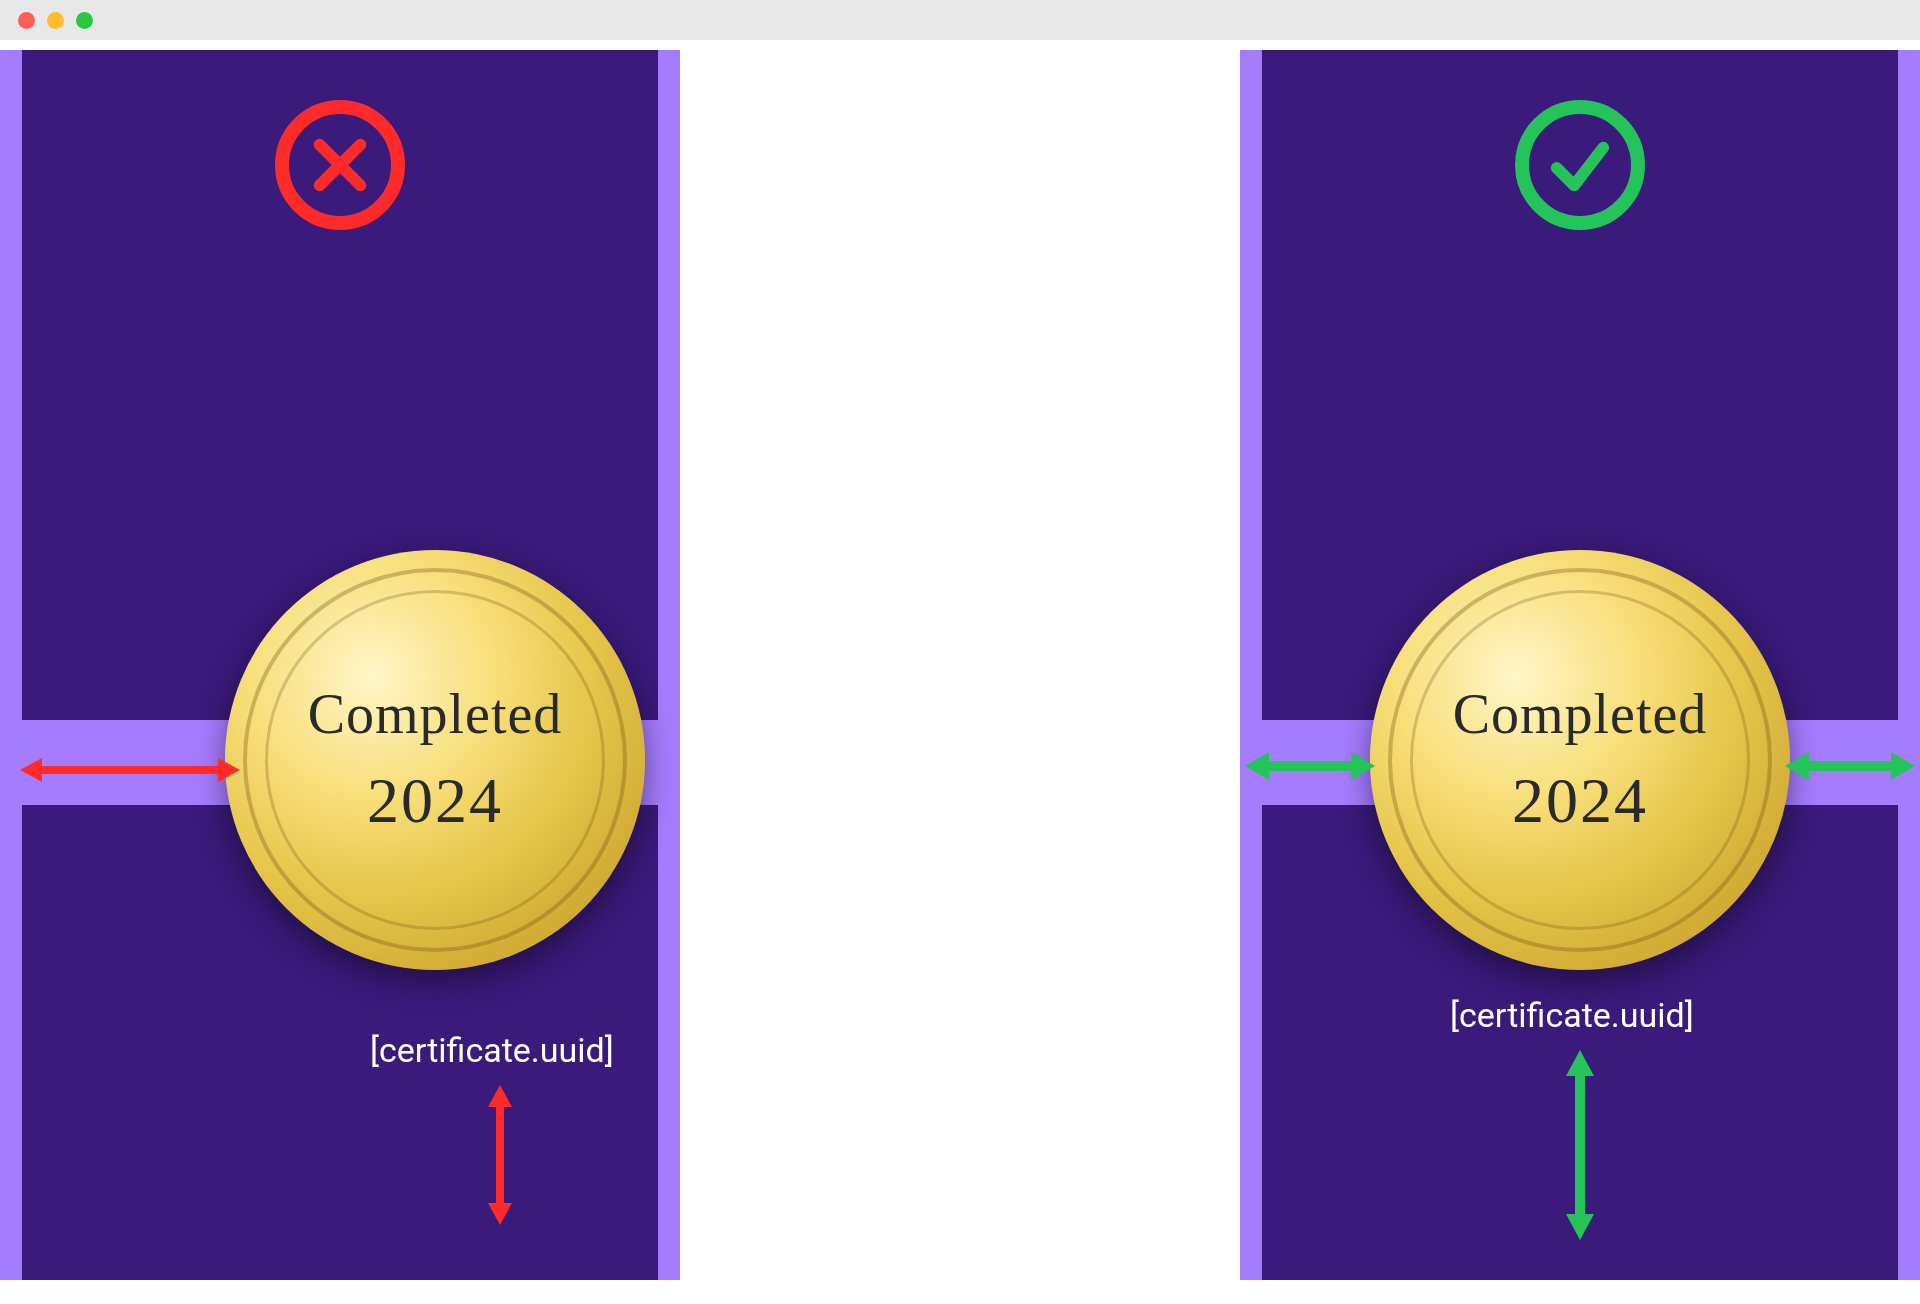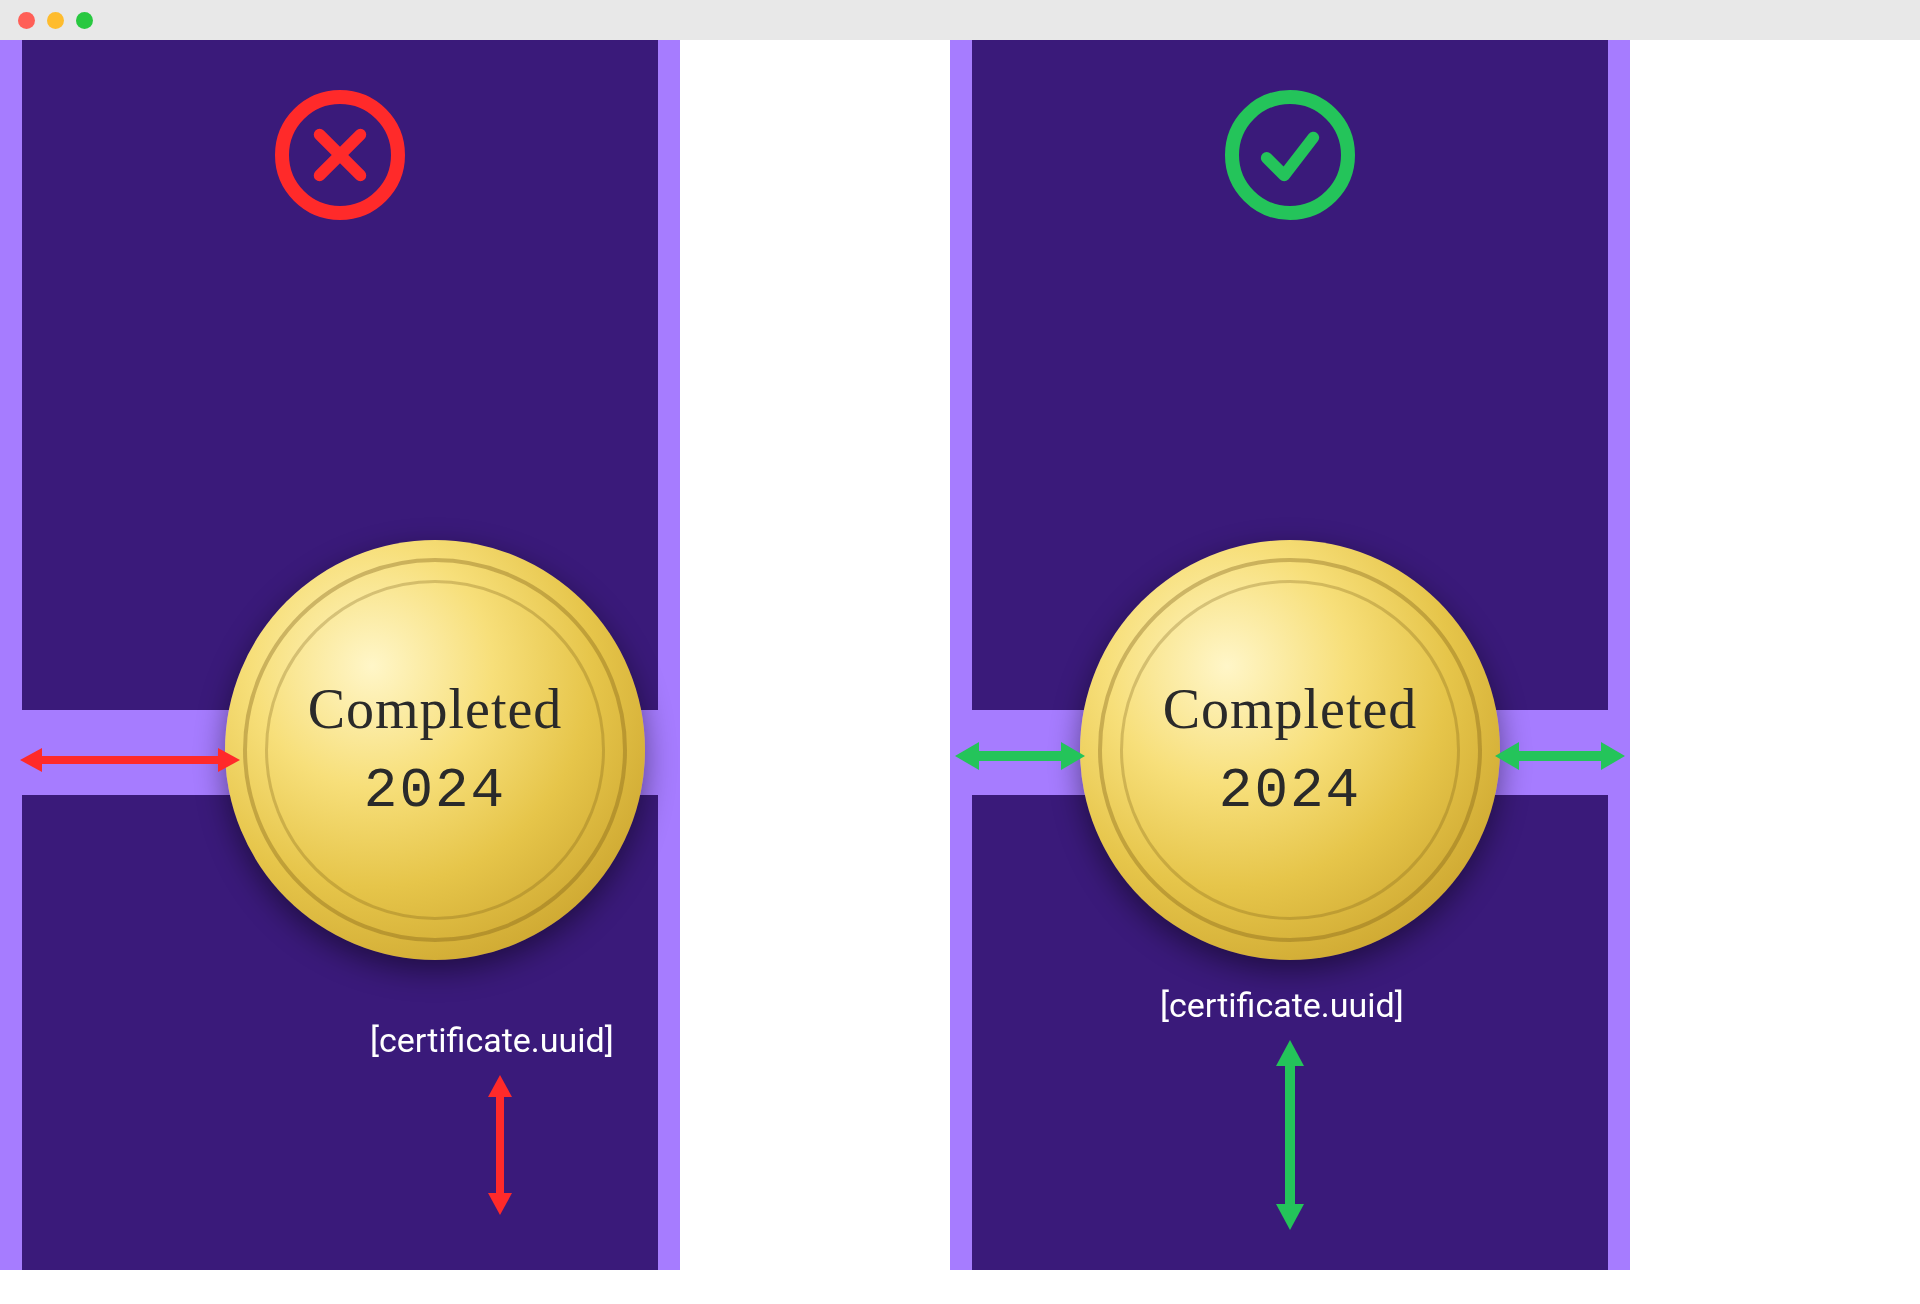--- a/index.html
+++ b/index.html
@@ -20,22 +20,23 @@
     padding: 0 18px;
     gap: 12px;
   }
   .tl-dot { width: 17px; height: 17px; border-radius: 50%; }
   .tl-red { background: #ff5f57; }
   .tl-yellow { background: #febc2e; }
   .tl-green { background: #28c840; }
 
   .content {
     display: flex;
-    justify-content: flex-start;
+    justify-content: space-between;
     gap: 270px;
+    padding-top: 10px;
   }
 
   .panel-wrap {
     position: relative;
     width: 680px;
     height: 1230px;
   }
 
   .panel-outer {
     position: absolute;
@@ -86,22 +87,22 @@
     border-radius: 50%;
     border: 3px solid rgba(120,90,20,0.28);
   }
   .badge-text1 {
     font-family: Georgia, "Times New Roman", serif;
     font-size: 56px;
     color: #2a2a2a;
     letter-spacing: 1px;
   }
   .badge-text2 {
-    font-family: Liberation Mono, monospace;
-    font-size: 56px;
+    font-family: Liberation Serif, serif;
+    font-size: 64px;
     color: #2a2a2a;
     margin-top: 18px;
     letter-spacing: 2px;
   }
 
   .placeholder {
     position: absolute;
     color: #fff;
     font-size: 34px;
     font-weight: 400;

